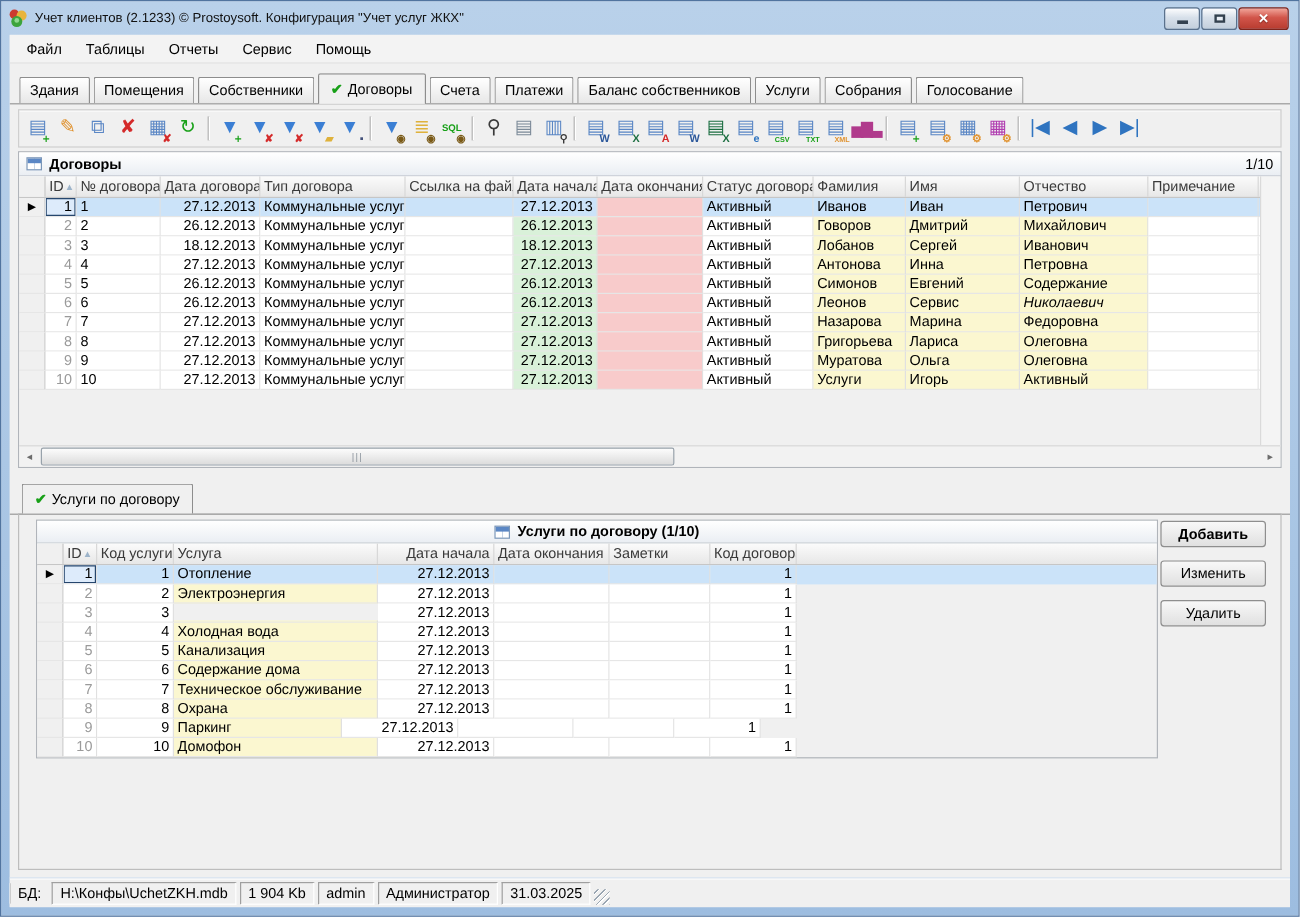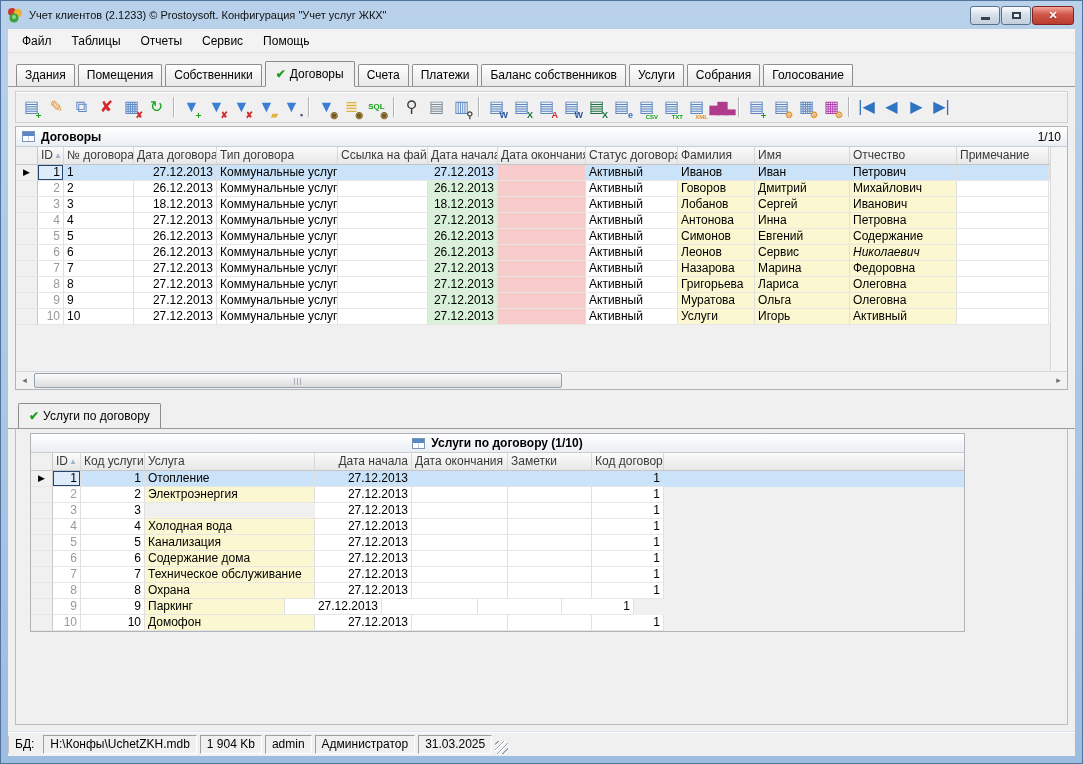--- a/index.html
+++ b/index.html
@@ -629,20 +629,25 @@
               <div class="cell " style="width: 64px; text-align: right;">10</div>
               <div class="cell c-yellow" style="width: 170px;">Домофон</div>
               <div class="cell " style="width: 97px; text-align: right;">27.12.2013</div>
               <div class="cell " style="width: 96px;"></div>
               <div class="cell " style="width: 84px;"></div>
               <div class="cell " style="width: 72px; text-align: right;">1</div>
               <div class="cell c-fill" style="flex: 1 1 0%;"></div>
             </div>
           </div>
       </div>
+      <div id="btn-col" class="btn-col">
+          <div class="btn bold">Добавить</div>
+          <div class="btn">Изменить</div>
+          <div class="btn">Удалить</div>
+        </div>
     </div>
 
     <div class="statusbar">
       <div id="sb-right" class="sb-right" style="display:flex;align-items:center;height:100%;">
           <div class="sb-seg plain">БД:</div>
           <div class="sb-seg box">H:\Конфы\UchetZKH.mdb</div>
           <div class="sb-seg box">1 904 Kb</div>
           <div class="sb-seg box">admin</div>
           <div class="sb-seg box">Администратор</div>
           <div class="sb-seg box">31.03.2025</div>

